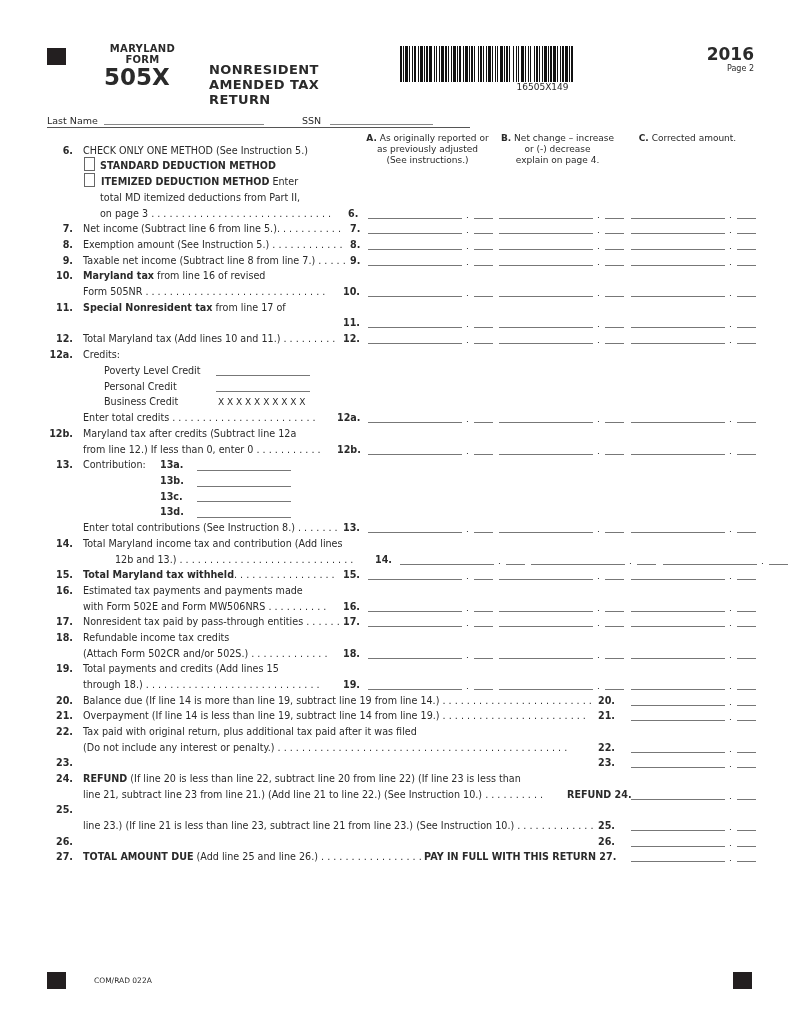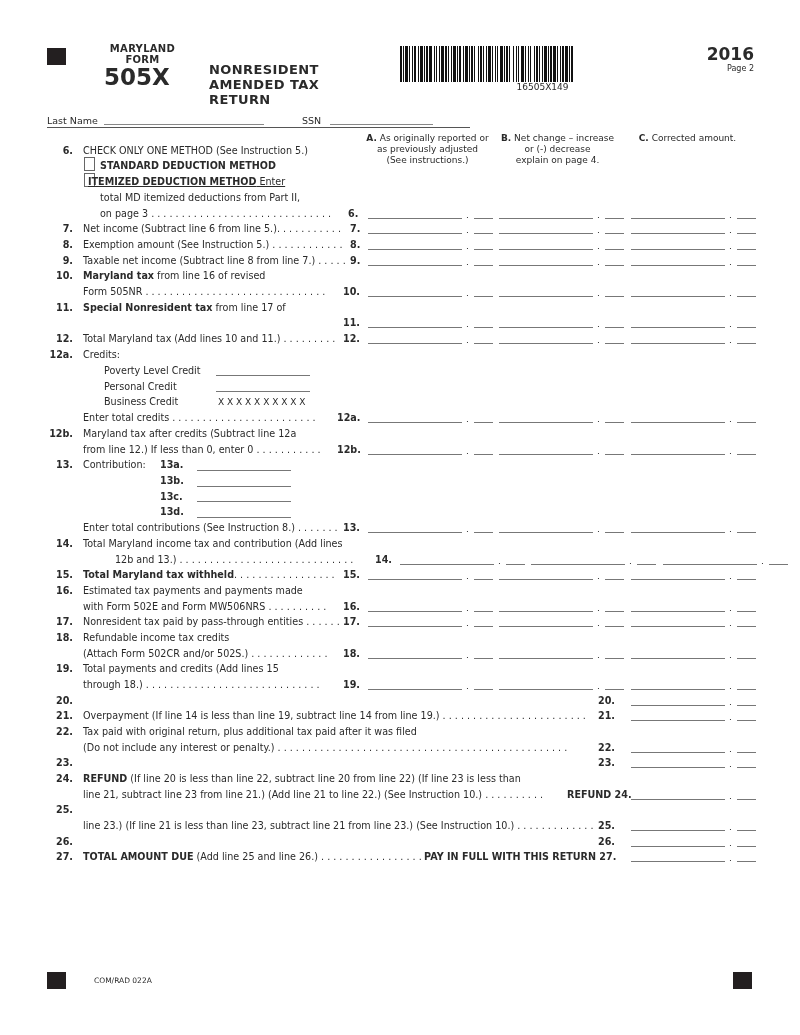--- a/index.html
+++ b/index.html
@@ -200,21 +200,21 @@
 <div class="line-row" style="top:144px;">
   <span class="num">6.</span>
   <span class="txt">CHECK ONLY ONE METHOD  (See Instruction 5.)</span>
 </div>
 <div class="chk" style="left:84px;top:157px;"></div>
 <div class="line-row" style="top:159px;">
   <span class="txt b" style="left:100px;">STANDARD DEDUCTION METHOD</span>
 </div>
 <div class="chk" style="left:84px;top:173px;"></div>
 <div class="line-row" style="top:175px;">
-  <span class="txt" style="left:88px;text-decoration:underline;"><span class="b">ITEMIZED DEDUCTION METHOD</span><span> Enter</span></span>
+  <span class="txt" style="left:101px;"><span class="b">ITEMIZED DEDUCTION METHOD</span><span> Enter</span></span>
 </div>
 <div class="line-row" style="top:191px;">
   <span class="txt" style="left:100px;">total MD itemized deductions from Part II,</span>
 </div>
 <div class="line-row row3" style="top:207px;">
   <span class="txt" style="left:100px;">on page 3 . . . . . . . . . . . . . . . . . . . . . . . . . . . . . .</span>
   <span class="lead" style="left:348px;">6.</span>
 <div class="fld" style="left: 368px;">
       <div class="d" style="left: 0px; width: 94px;"></div>
       <div class="dot" style="left: 98px;">.</div>
@@ -592,20 +592,21 @@
     </div>
     <div class="fld" style="left: 631px;">
       <div class="d" style="left: 0px; width: 94px;"></div>
       <div class="dot" style="left: 98px;">.</div>
       <div class="d" style="left: 106px; width: 19px;"></div>
     </div>
   </div>
 
 <div class="line-row row1" style="top:694px;">
   <span class="num">20.</span>
+    <span class="txt">Balance due (If line 14 is more than line 19, subtract line 19 from line 14.) . . . . . . . . . . . . . . . . . . . . . . . . .</span>
   <span class="lead" style="left:598px;">20.</span>
 <div class="fld" style="left: 631px;">
       <div class="d" style="left: 0px; width: 94px;"></div>
       <div class="dot" style="left: 98px;">.</div>
       <div class="d" style="left: 106px; width: 19px;"></div>
     </div>
   </div>
 <div class="line-row row1" style="top:709px;">
   <span class="num">21.</span>
     <span class="txt">Overpayment (If line 14 is less than line 19, subtract line 14 from line 19.) . . . . . . . . . . . . . . . . . . . . . . . .</span>

